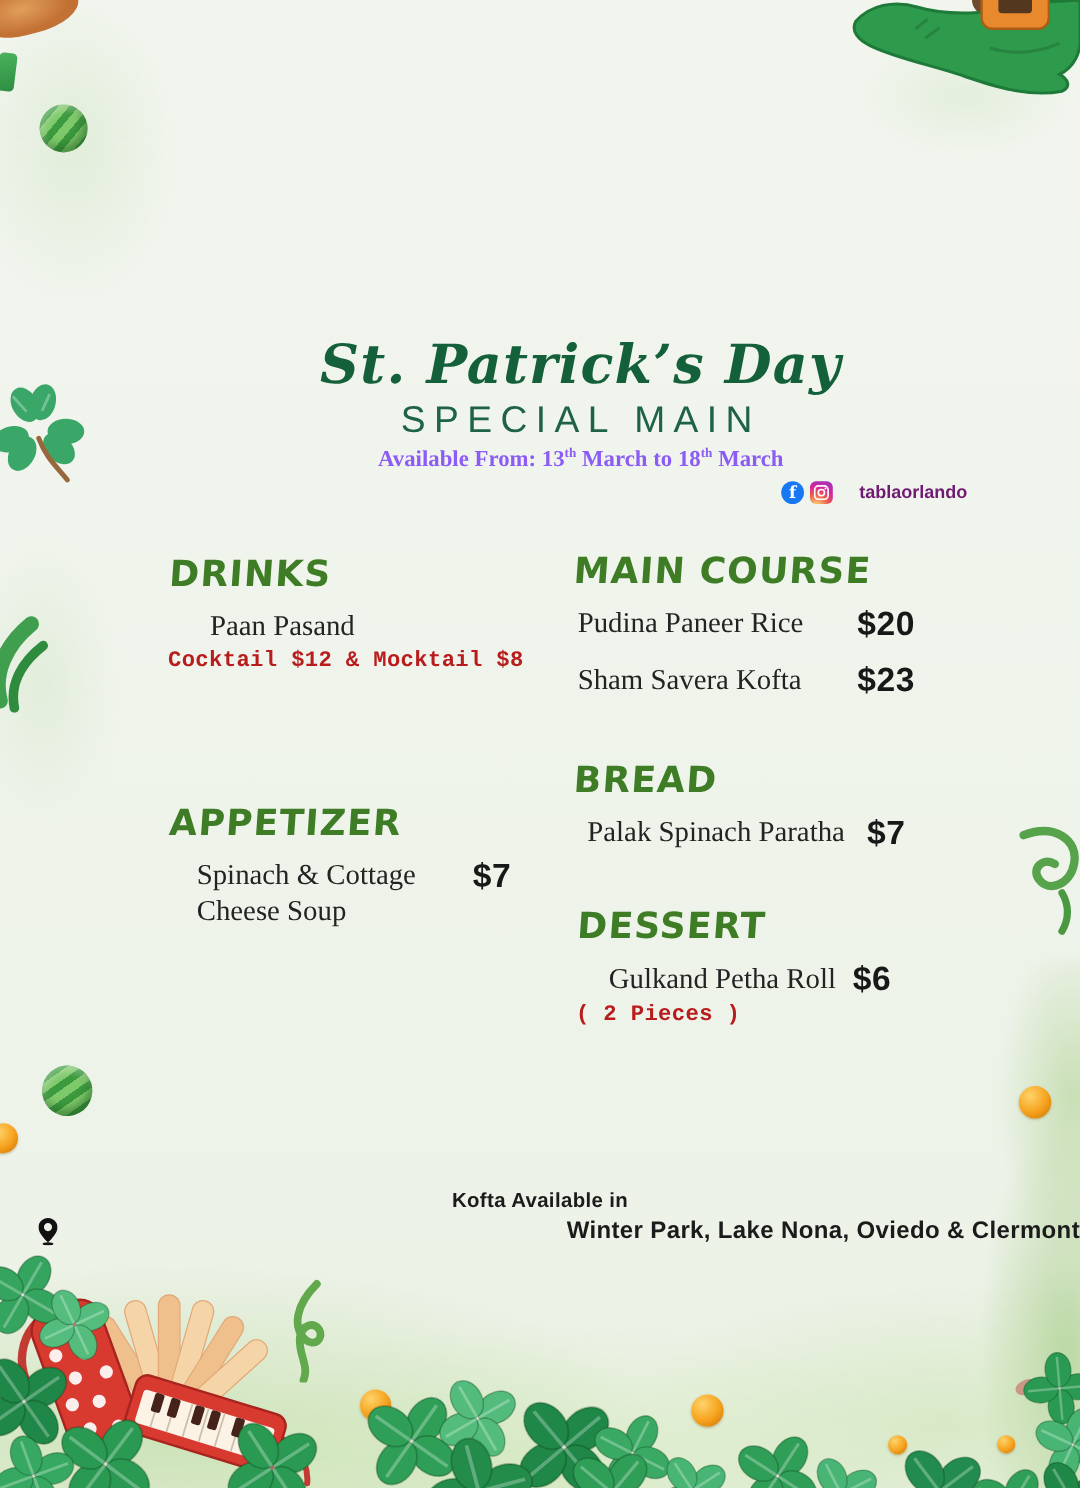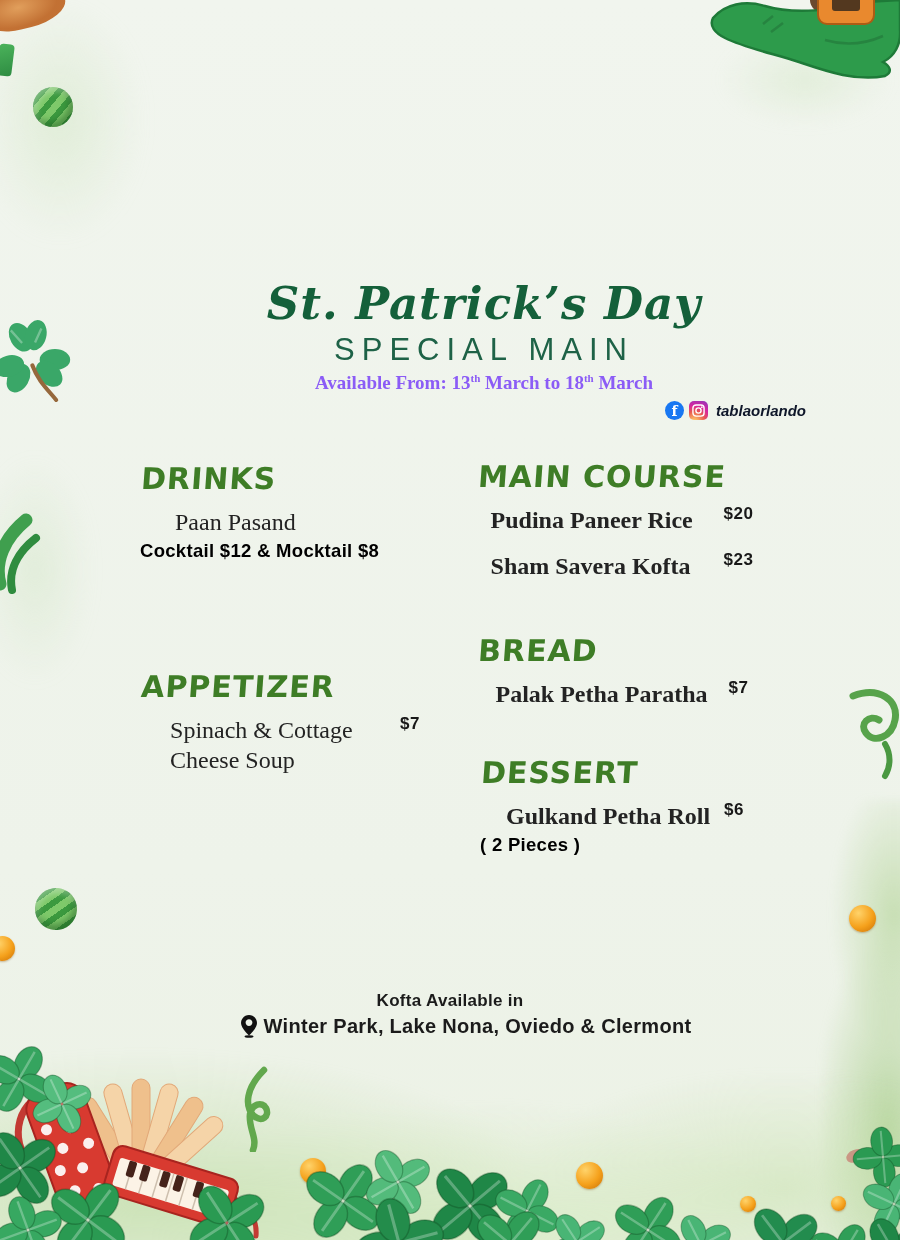--- a/index.html
+++ b/index.html
@@ -46,38 +46,38 @@
   .availability{font-family:"Liberation Serif",serif;font-weight:bold;font-size:19px;
     color:#8b5cf6;margin-top:4px;}
   .availability sup{font-size:11px;}
   .social-row{position:absolute;top:401px;right:94px;display:flex;align-items:center;gap:5px;}
   .fb-icon{width:19px;height:19px;border-radius:50%;background:#1877f2;color:#fff;
     display:flex;align-items:center;justify-content:center;
     font-family:"DejaVu Serif",serif;font-weight:bold;font-size:14px;line-height:1;}
   .ig-icon{width:19px;height:19px;border-radius:5px;
     background:radial-gradient(circle at 28% 110%,#fdc468 8%,#e95950 42%,#d6249f 66%,#9a36b8 92%);
     display:flex;align-items:center;justify-content:center;}
-  .social-handle{font-weight:bold;font-size:15px;color:#0f172a;margin-left:3px;font-style:italic;}
+  .social-handle{font-weight:bold;font-size:15px;color:#701a75;margin-left:17px;}
   .section{position:absolute;}
   .sec-heading{font-family:"DejaVu Sans",sans-serif;font-weight:bold;font-size:30px;
     line-height:1.1;color:#3e7d26;letter-spacing:1px;transform:skewX(-4deg);
     transform-origin:left bottom;margin:0 0 12px 0;}
   .menu-item{margin-bottom:16px;}
   .item-row{display:flex;align-items:flex-start;justify-content:center;}
   .item-name{font-family:"Liberation Serif",serif;font-size:24px;line-height:1.26;color:#232323;}
-  .item-price{font-weight:bold;font-size:17px;line-height:1.1;color:#181818;letter-spacing:.5px;}
-  .item-note{font-family:Liberation Sans, sans-serif;font-weight:bold;font-size:18.5px;
-    color:#000000;margin-top:3px;letter-spacing:.3px;}
+  .item-price{font-weight:bold;font-size:28px;line-height:1.1;color:#181818;letter-spacing:.5px;}
+  .item-note{font-family:Liberation Mono, monospace;font-weight:bold;font-size:18.5px;
+    color:#b91c1c;margin-top:3px;letter-spacing:.3px;}
   .col-left .item-name{width:230px;}
-  .col-right .item-name{width:233px;font-weight:bold;}
+  .col-right .item-name{width:233px;}
   .inline-price .item-name{width:auto;margin-right:14px;}
   .footer-block{position:absolute;top:991px;left:0;width:100%;text-align:center;color:#1b1b1b;}
   .footer-line1{font-weight:bold;font-size:17px;letter-spacing:.3px;}
   .footer-line2{font-weight:bold;font-size:20px;letter-spacing:.3px;margin-top:4px;
-    display:flex;align-items:center;justify-content:center;gap:7px;padding-left:32px;}
+    display:flex;align-items:center;justify-content:space-between;gap:7px;padding-left:32px;}
 </style>
 </head>
 <body>
 
 <div class="wash wash-topleft"></div>
 <div class="wash wash-leftmid"></div>
 <div class="wash wash-topright"></div>
 <div class="wash wash-right"></div>
 <div class="wash wash-bottom"></div>
 
@@ -328,21 +328,21 @@
         <span class="item-name">Sham Savera Kofta</span>
         <span class="item-price">$23</span>
       </div>
     </div>
   </div>
 
   <div class="section col-right" style="left:477px;top:634px;width:290px">
     <h2 class="sec-heading">BREAD</h2>
     <div class="menu-item">
       <div class="item-row">
-        <span class="item-name">Palak Petha Paratha</span>
+        <span class="item-name">Palak Spinach Paratha</span>
         <span class="item-price">$7</span>
       </div>
     </div>
   </div>
 
   <div class="section col-right" style="left:480px;top:756px;width:290px">
     <h2 class="sec-heading">DESSERT</h2>
     <div class="menu-item inline-price">
       <div class="item-row">
         <span class="item-name">Gulkand Petha Roll</span>

